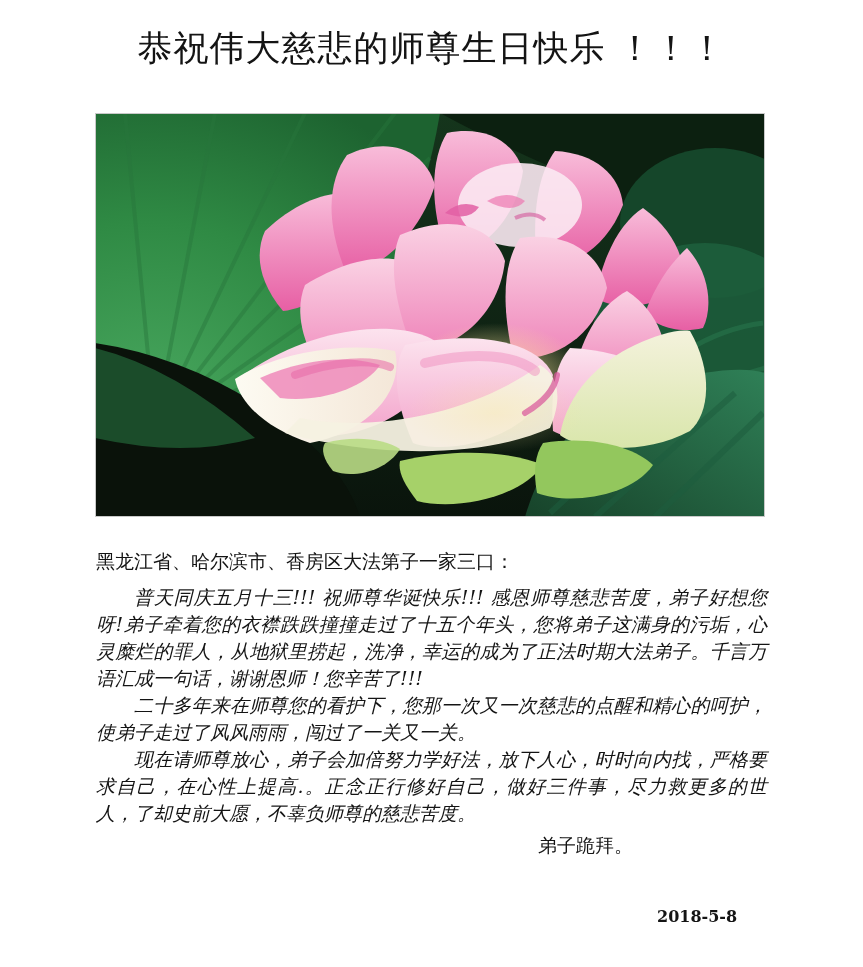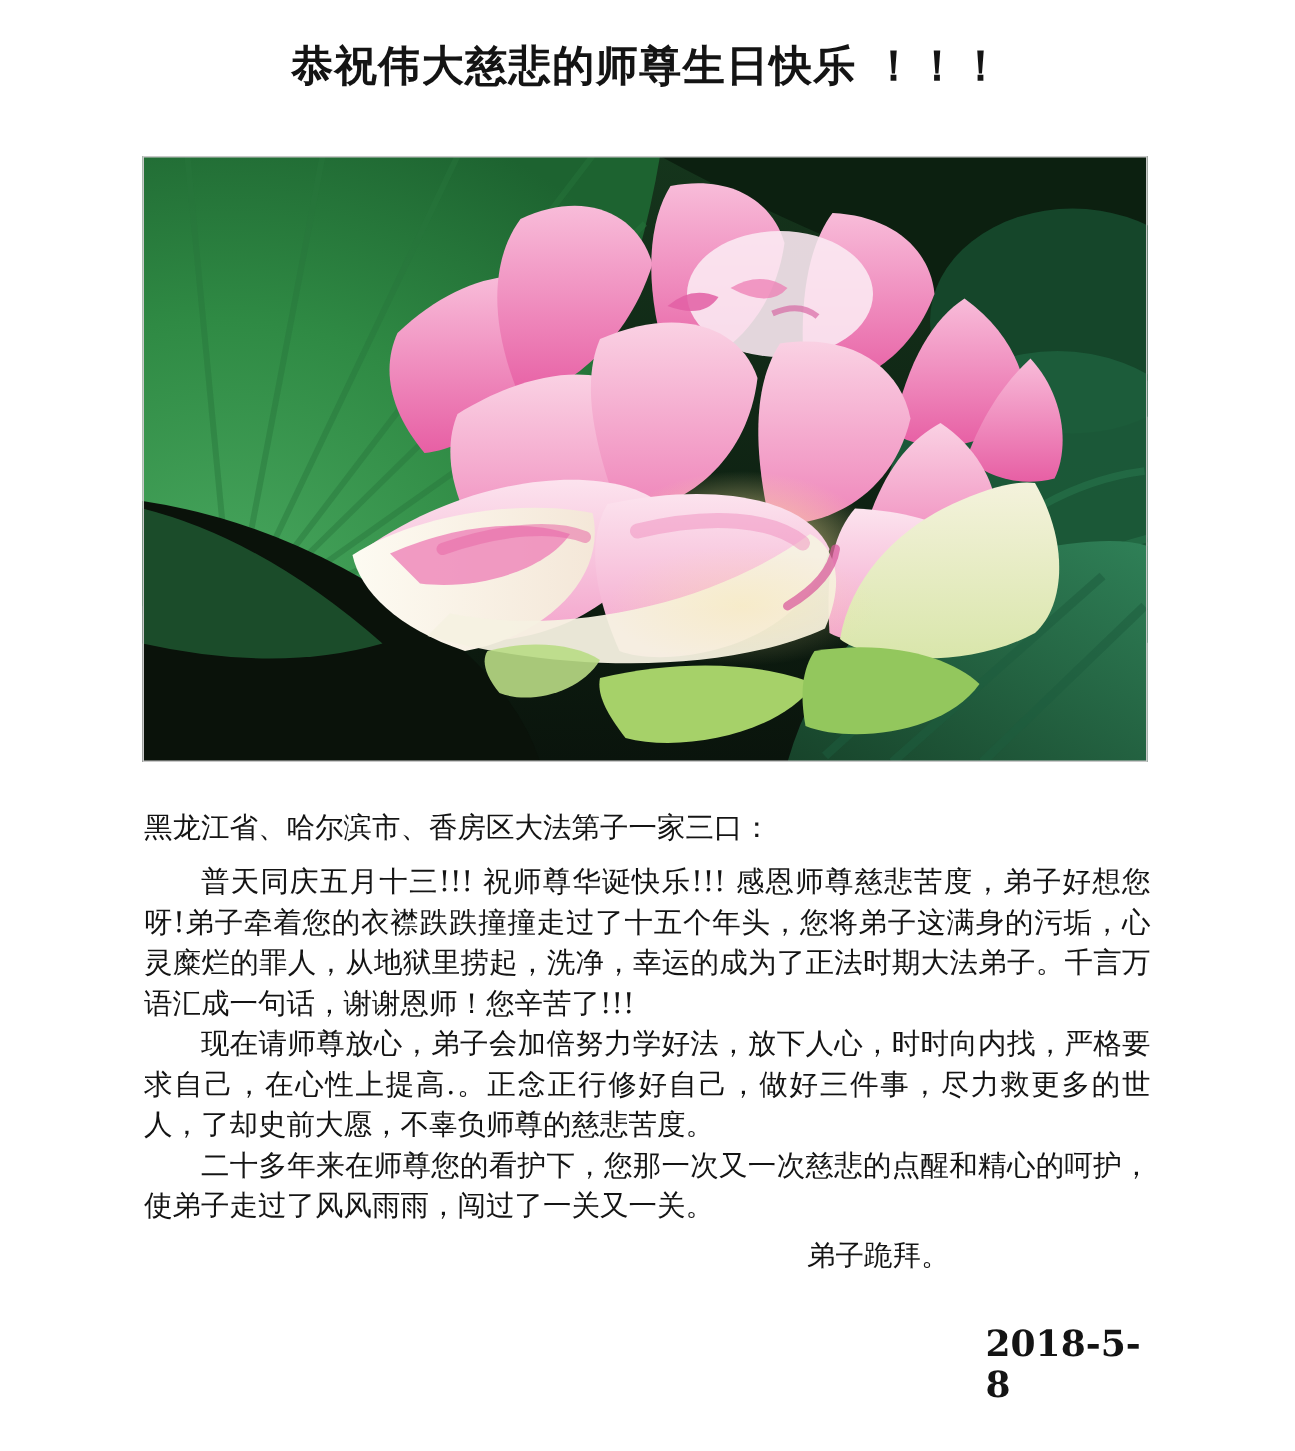--- a/index.html
+++ b/index.html
@@ -7,49 +7,49 @@
     width: 863px;
     height: 967px;
     background: #ffffff;
     color: #141414;
     font-family: "DejaVu Serif", "Liberation Serif", serif;
     overflow: hidden;
   }
   .title {
     margin: 25px 10px 16px;
     text-align: center;
-    font-size: 28px;
-    font-weight: 700;
+    font-size: 35px;
+    font-weight: 400;
     letter-spacing: 1px;
     white-space: nowrap;
   }
   .photo-wrap {
     margin: 41px 0 0 95px;
     width: 670px;
     height: 404px;
   }
   .photo-wrap svg { display: block; }
   .content {
     margin: 31px 96px 0;
     font-size: 19px;
     line-height: 27px;
     text-align: justify;
   }
   .greeting { margin: 0 0 9px 0; text-align: left; }
-  .para { margin: 0; text-indent: 2em; }
+  .para { margin: 0; text-indent: 2em; font-style: italic; }
   .signature {
     margin-top: 7px;
     padding-left: 442px;
     text-align: left;
     font-family: Liberation Mono, monospace;
   }
   .date {
-    margin-top: 30px;
+    margin-top: 42px;
     margin-left: 561px;
-    font-size: 24px;
+    font-size: 16px;
     font-weight: bold;
   }
 </style>
 </head>
 <body>
 
 <div>
 
   <h1 class="title">恭祝伟大慈悲的师尊生日快乐 ！！！</h1>
 
@@ -150,19 +150,19 @@
         <path d="M430 300 C450 288 460 275 462 262" stroke="#d9549a" stroke-width="6" stroke-linecap="round" fill="none" opacity="0.7"></path>
       </g>
 
       <rect x="0.5" y="0.5" width="669" height="403" fill="none" stroke="#c9c9c9" stroke-width="1"></rect>
     </svg>
   </div>
 
   <div class="content">
     <p class="greeting">黑龙江省、哈尔滨市、香房区大法第子一家三口：</p>
     <p class="para">普天同庆五月十三!!! 祝师尊华诞快乐!!! 感恩师尊慈悲苦度，弟子好想您呀!弟子牵着您的衣襟跌跌撞撞走过了十五个年头，您将弟子这满身的污垢，心灵糜烂的罪人，从地狱里捞起，洗净，幸运的成为了正法时期大法弟子。千言万语汇成一句话，谢谢恩师！您辛苦了!!!</p>
+    <p class="para">二十多年来在师尊您的看护下，您那一次又一次慈悲的点醒和精心的呵护，使弟子走过了风风雨雨，闯过了一关又一关。</p>
     <p class="para">现在请师尊放心，弟子会加倍努力学好法，放下人心，时时向内找，严格要求自己，在心性上提高.。正念正行修好自己，做好三件事，尽力救更多的世人，了却史前大愿，不辜负师尊的慈悲苦度。</p>
-    <p class="para">二十多年来在师尊您的看护下，您那一次又一次慈悲的点醒和精心的呵护，使弟子走过了风风雨雨，闯过了一关又一关。</p>
     <p class="signature">弟子跪拜。</p>
     <p class="date">2018-5-8</p>
   </div>
 
 </div>
 
 </body></html>

